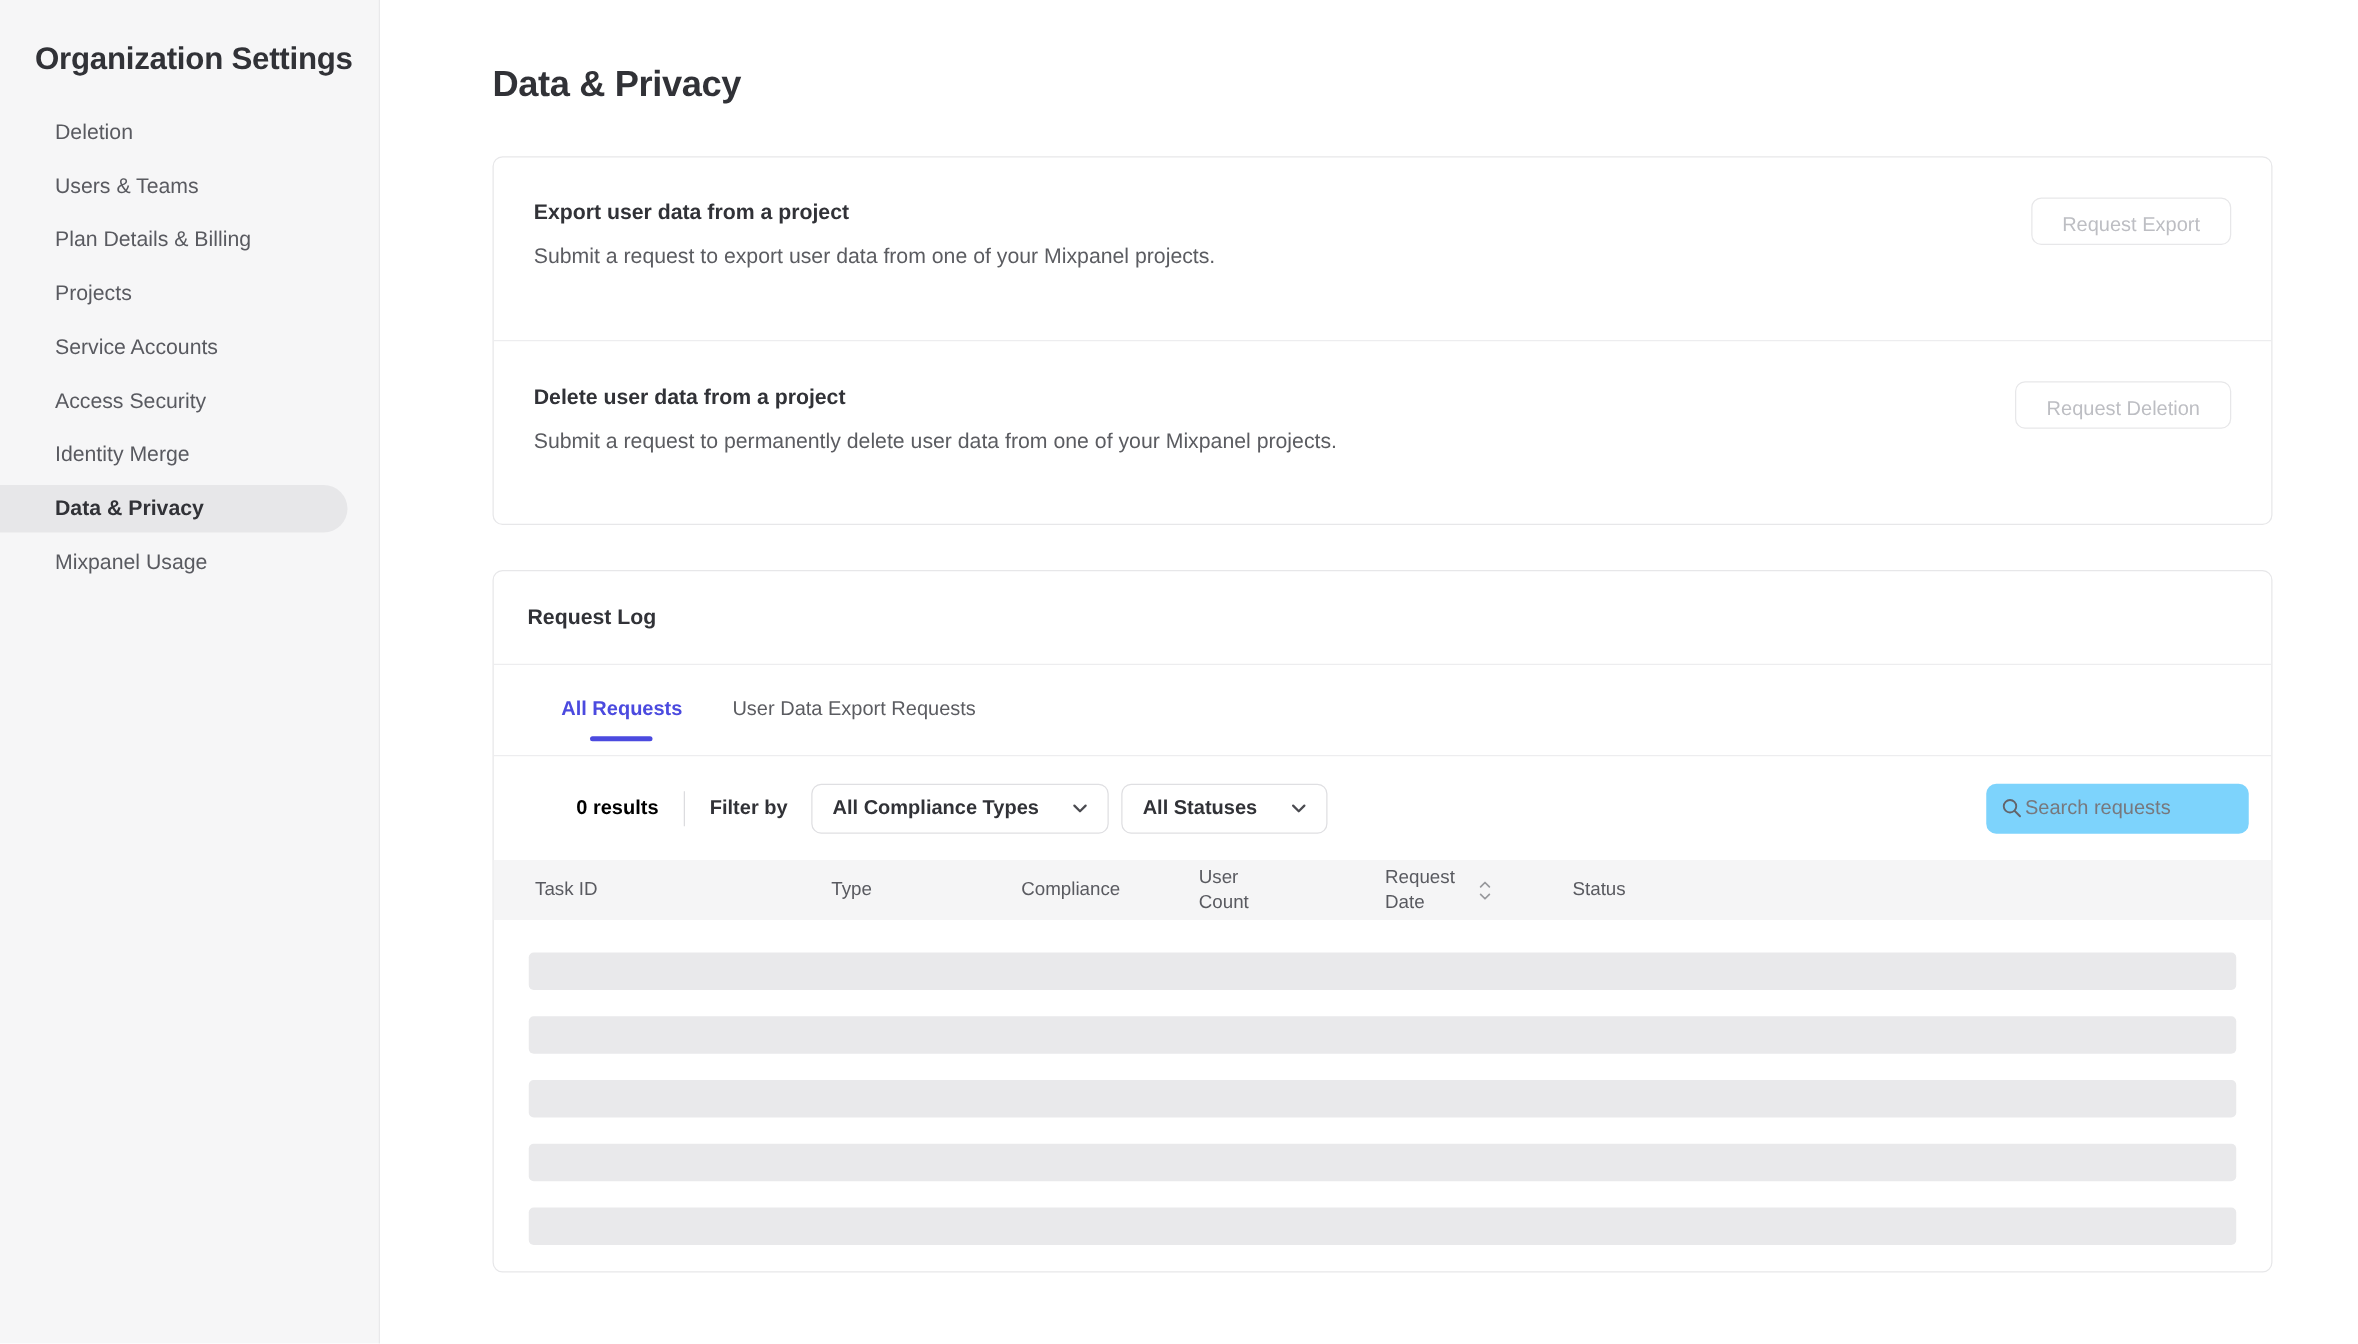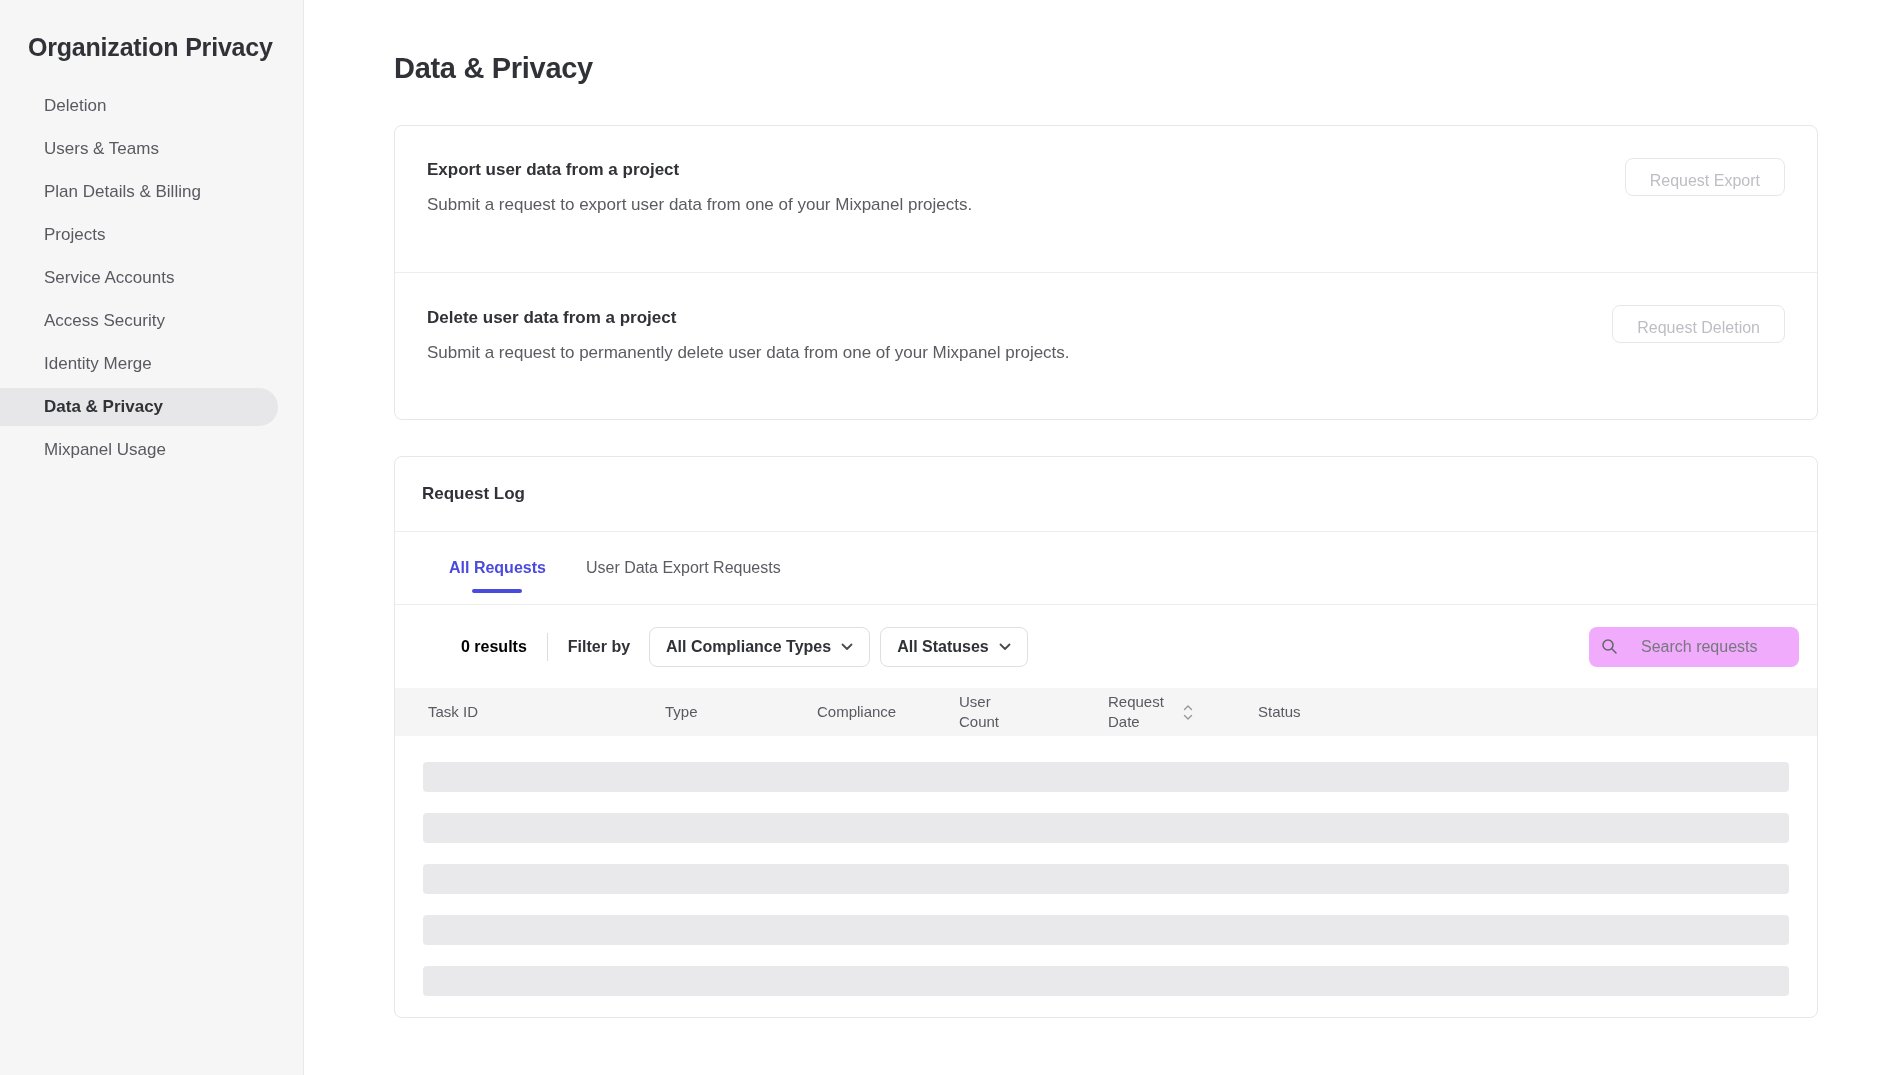--- a/index.html
+++ b/index.html
@@ -38,26 +38,26 @@
   .tab { position: relative; display: flex; align-items: center; font-size: 16px; color: #5b5c61;
          background: none; border: none; font-family: inherit; cursor: pointer; padding: 0; }
   .tab.active { color: var(--accent, #4b4adf); font-weight: 600; }
   .tab.active::after { content: ""; position: absolute; bottom: 11px; left: 50%; transform: translateX(-50%);
                        width: 50px; height: 4px; border-radius: 2px; background: var(--accent, #4b4adf); }
 
   .filter-row { height: 83px; display: flex; align-items: center; padding: 0 18px 0 66px; }
   .results-count { font-size: 16px; font-weight: 600; color: #000000; }
   .v-divider { width: 1px; height: 28px; background: #dcdcdf; margin: 0 20px; }
   .filter-by { font-size: 16px; font-weight: 600; color: #313237; margin-right: 19px; }
-  .filter-pill { display: inline-flex; align-items: center; gap: 10px; height: 40px; padding: 0 16px;
+  .filter-pill { display: inline-flex; align-items: center; gap: 27px; height: 40px; padding: 0 16px;
                  background: #fff; border: 1px solid #dfdfe2; border-radius: 8px;
                  font-family: inherit; font-size: 16px; font-weight: 600; color: #313237; cursor: pointer; }
   .filter-pill + .filter-pill { margin-left: 10px; }
-  .search-box { margin-left: auto; width: 210px; height: 40px; background: #f0abfc; border-radius: 8px;
-                display: flex; align-items: center; padding: 0 12px; gap: 23px; }
+  .search-box { margin-left: auto; width: 210px; height: 40px; background: #7dd3fc; border-radius: 8px;
+                display: flex; align-items: center; padding: 0 12px; gap: 2px; }
   .search-box input { flex: 1; min-width: 0; border: none; outline: none; background: transparent;
                       font-family: inherit; font-size: 16px; color: #313237; }
   .search-box input::placeholder { color: #77787d; }
 
   .table-header { height: 48px; background: #f5f5f6; display: flex; align-items: center; padding-left: 33px;
                   font-size: 15px; line-height: 20px; color: #595a60; }
   .th { flex: 0 0 auto; display: flex; align-items: center; gap: 13px; padding-right: 8px; }
   .th:nth-child(1) { width: 237px; }
   .th:nth-child(2) { width: 152px; }
   .th:nth-child(3) { width: 142px; }
@@ -70,21 +70,21 @@
   .skeleton-bar { height: 30px; border-radius: 4px; background: #e9e9eb; margin-bottom: 21px; }
 
   .icon { display: inline-flex; align-items: center; justify-content: center; }
 </style>
 </head>
 <body>
 
 <div class="screen">
 
   <aside class="sidebar">
-    <h2 class="sidebar-title">Organization Privacy</h2>
+    <h2 class="sidebar-title">Organization Settings</h2>
     <nav class="sidebar-nav" id="sidebar-nav">
         <div class="nav-item">Deletion</div>
         <div class="nav-item">Users &amp; Teams</div>
         <div class="nav-item">Plan Details &amp; Billing</div>
         <div class="nav-item">Projects</div>
         <div class="nav-item">Service Accounts</div>
         <div class="nav-item">Access Security</div>
         <div class="nav-item">Identity Merge</div>
         <div class="nav-item active">Data &amp; Privacy</div>
         <div class="nav-item">Mixpanel Usage</div>

